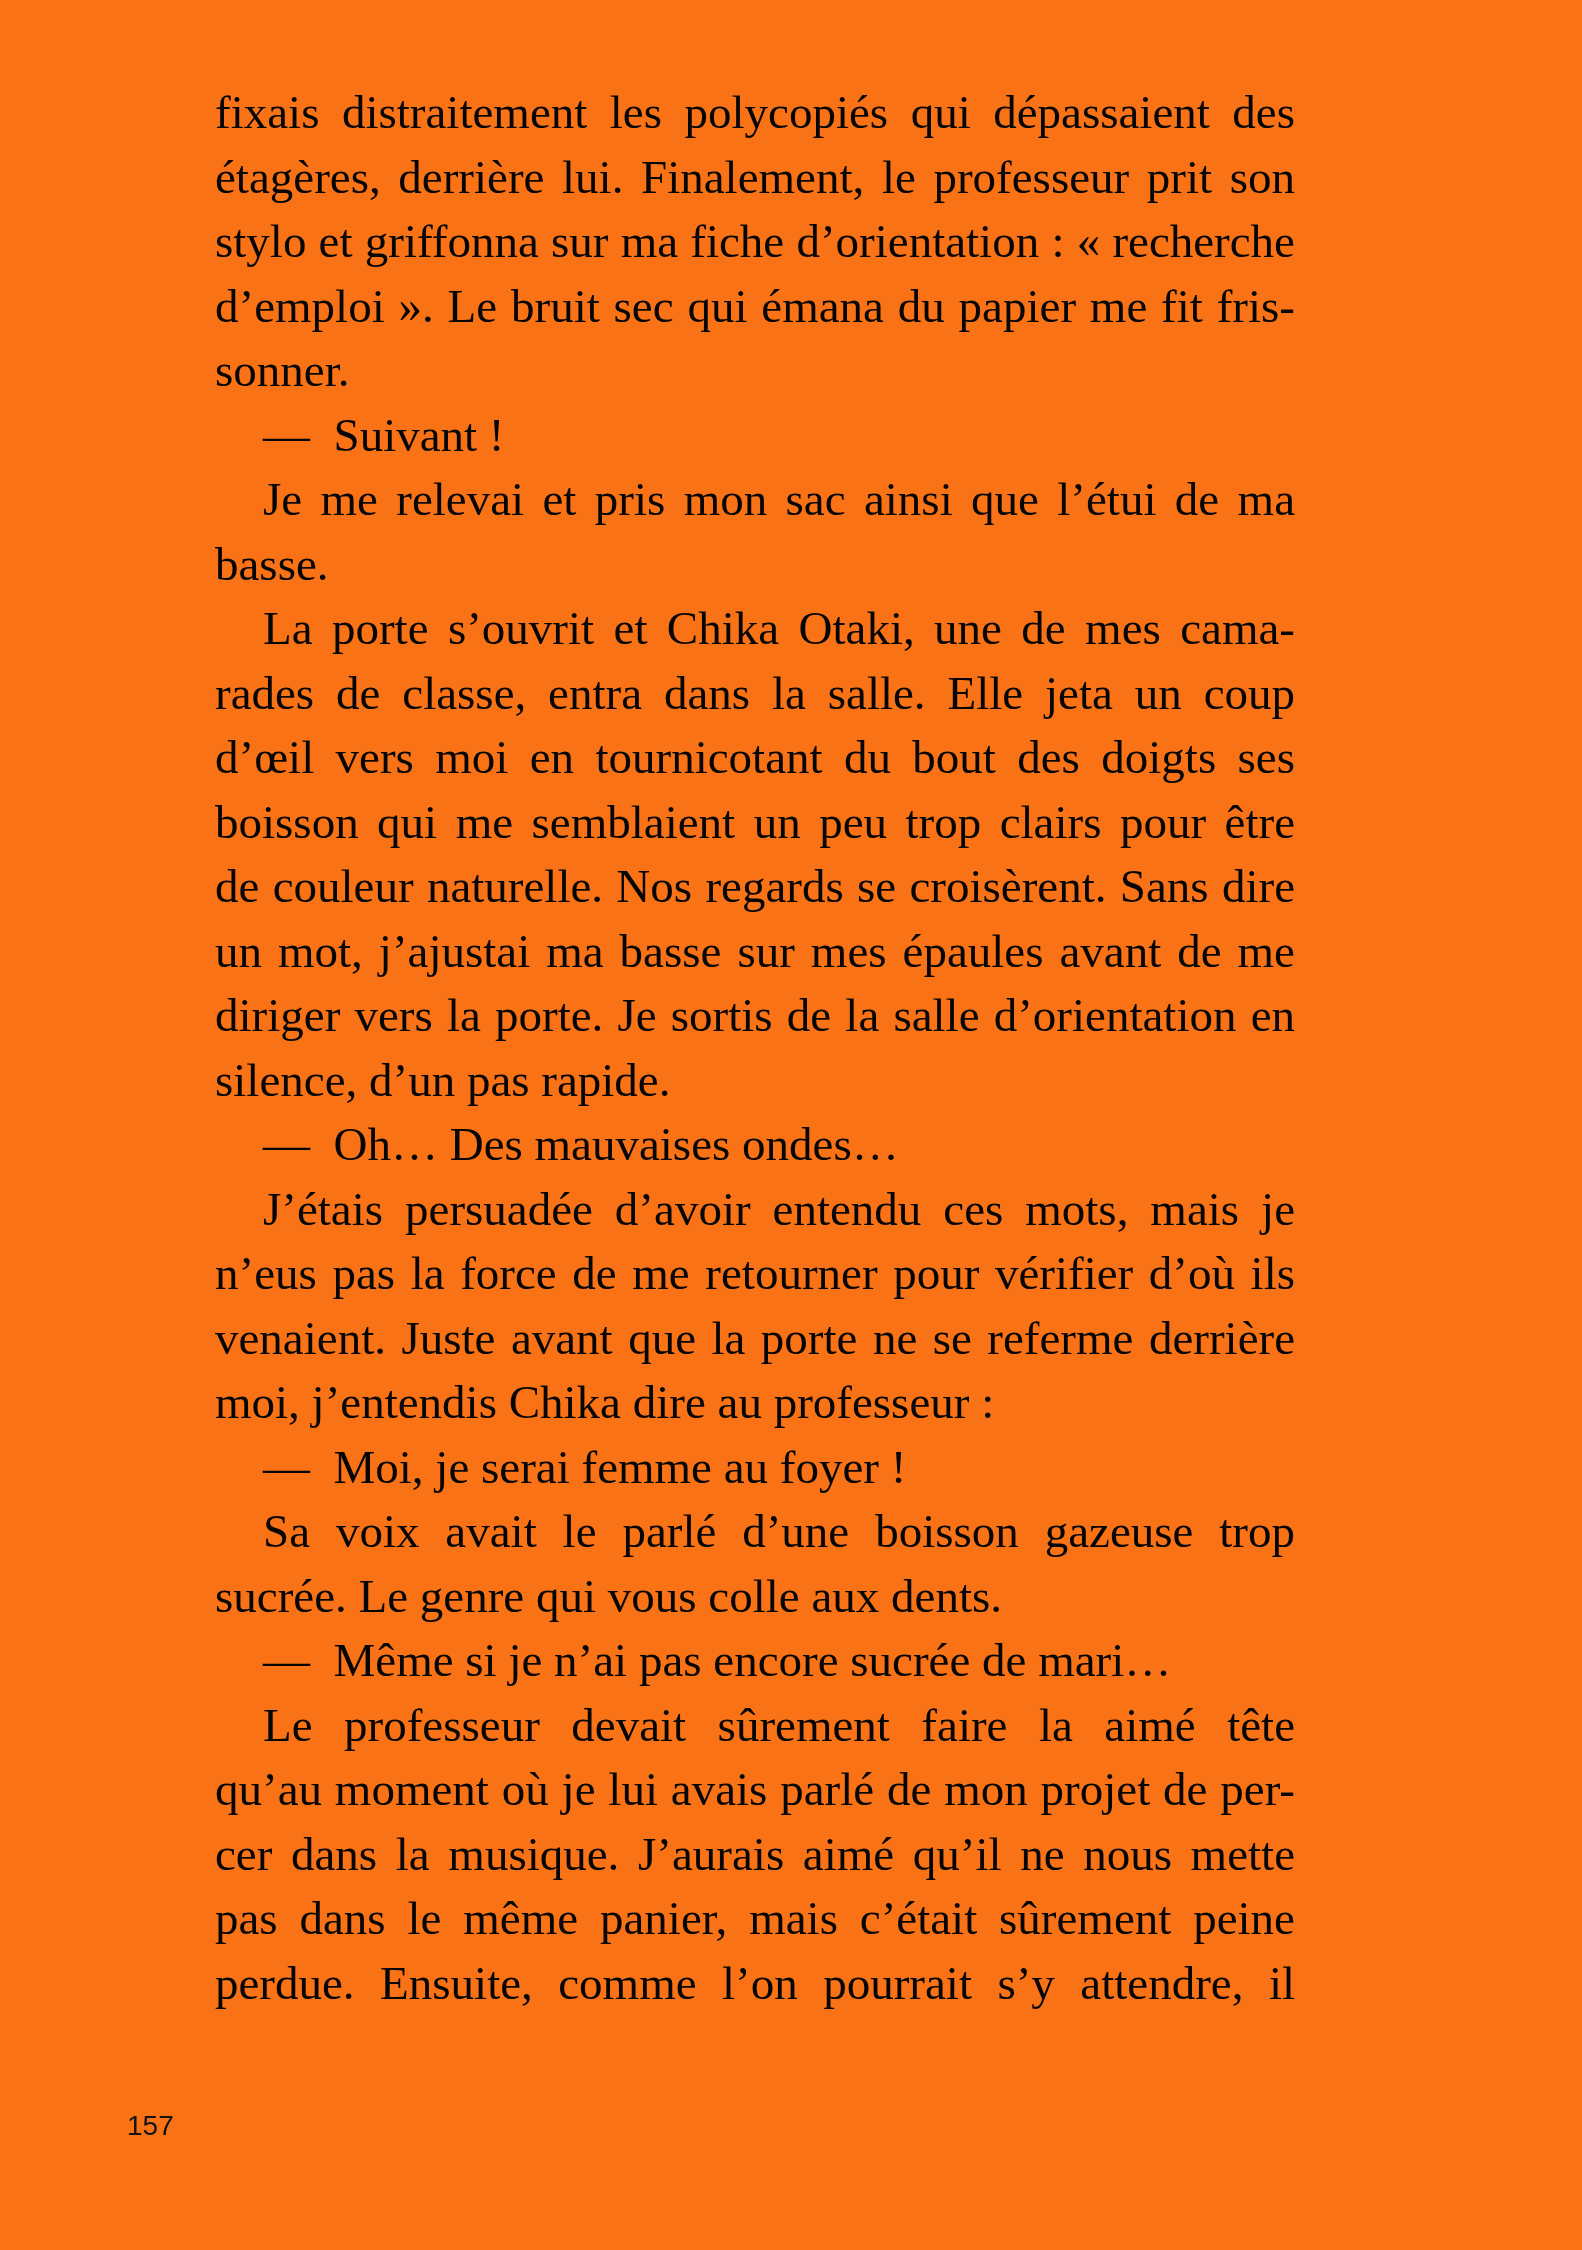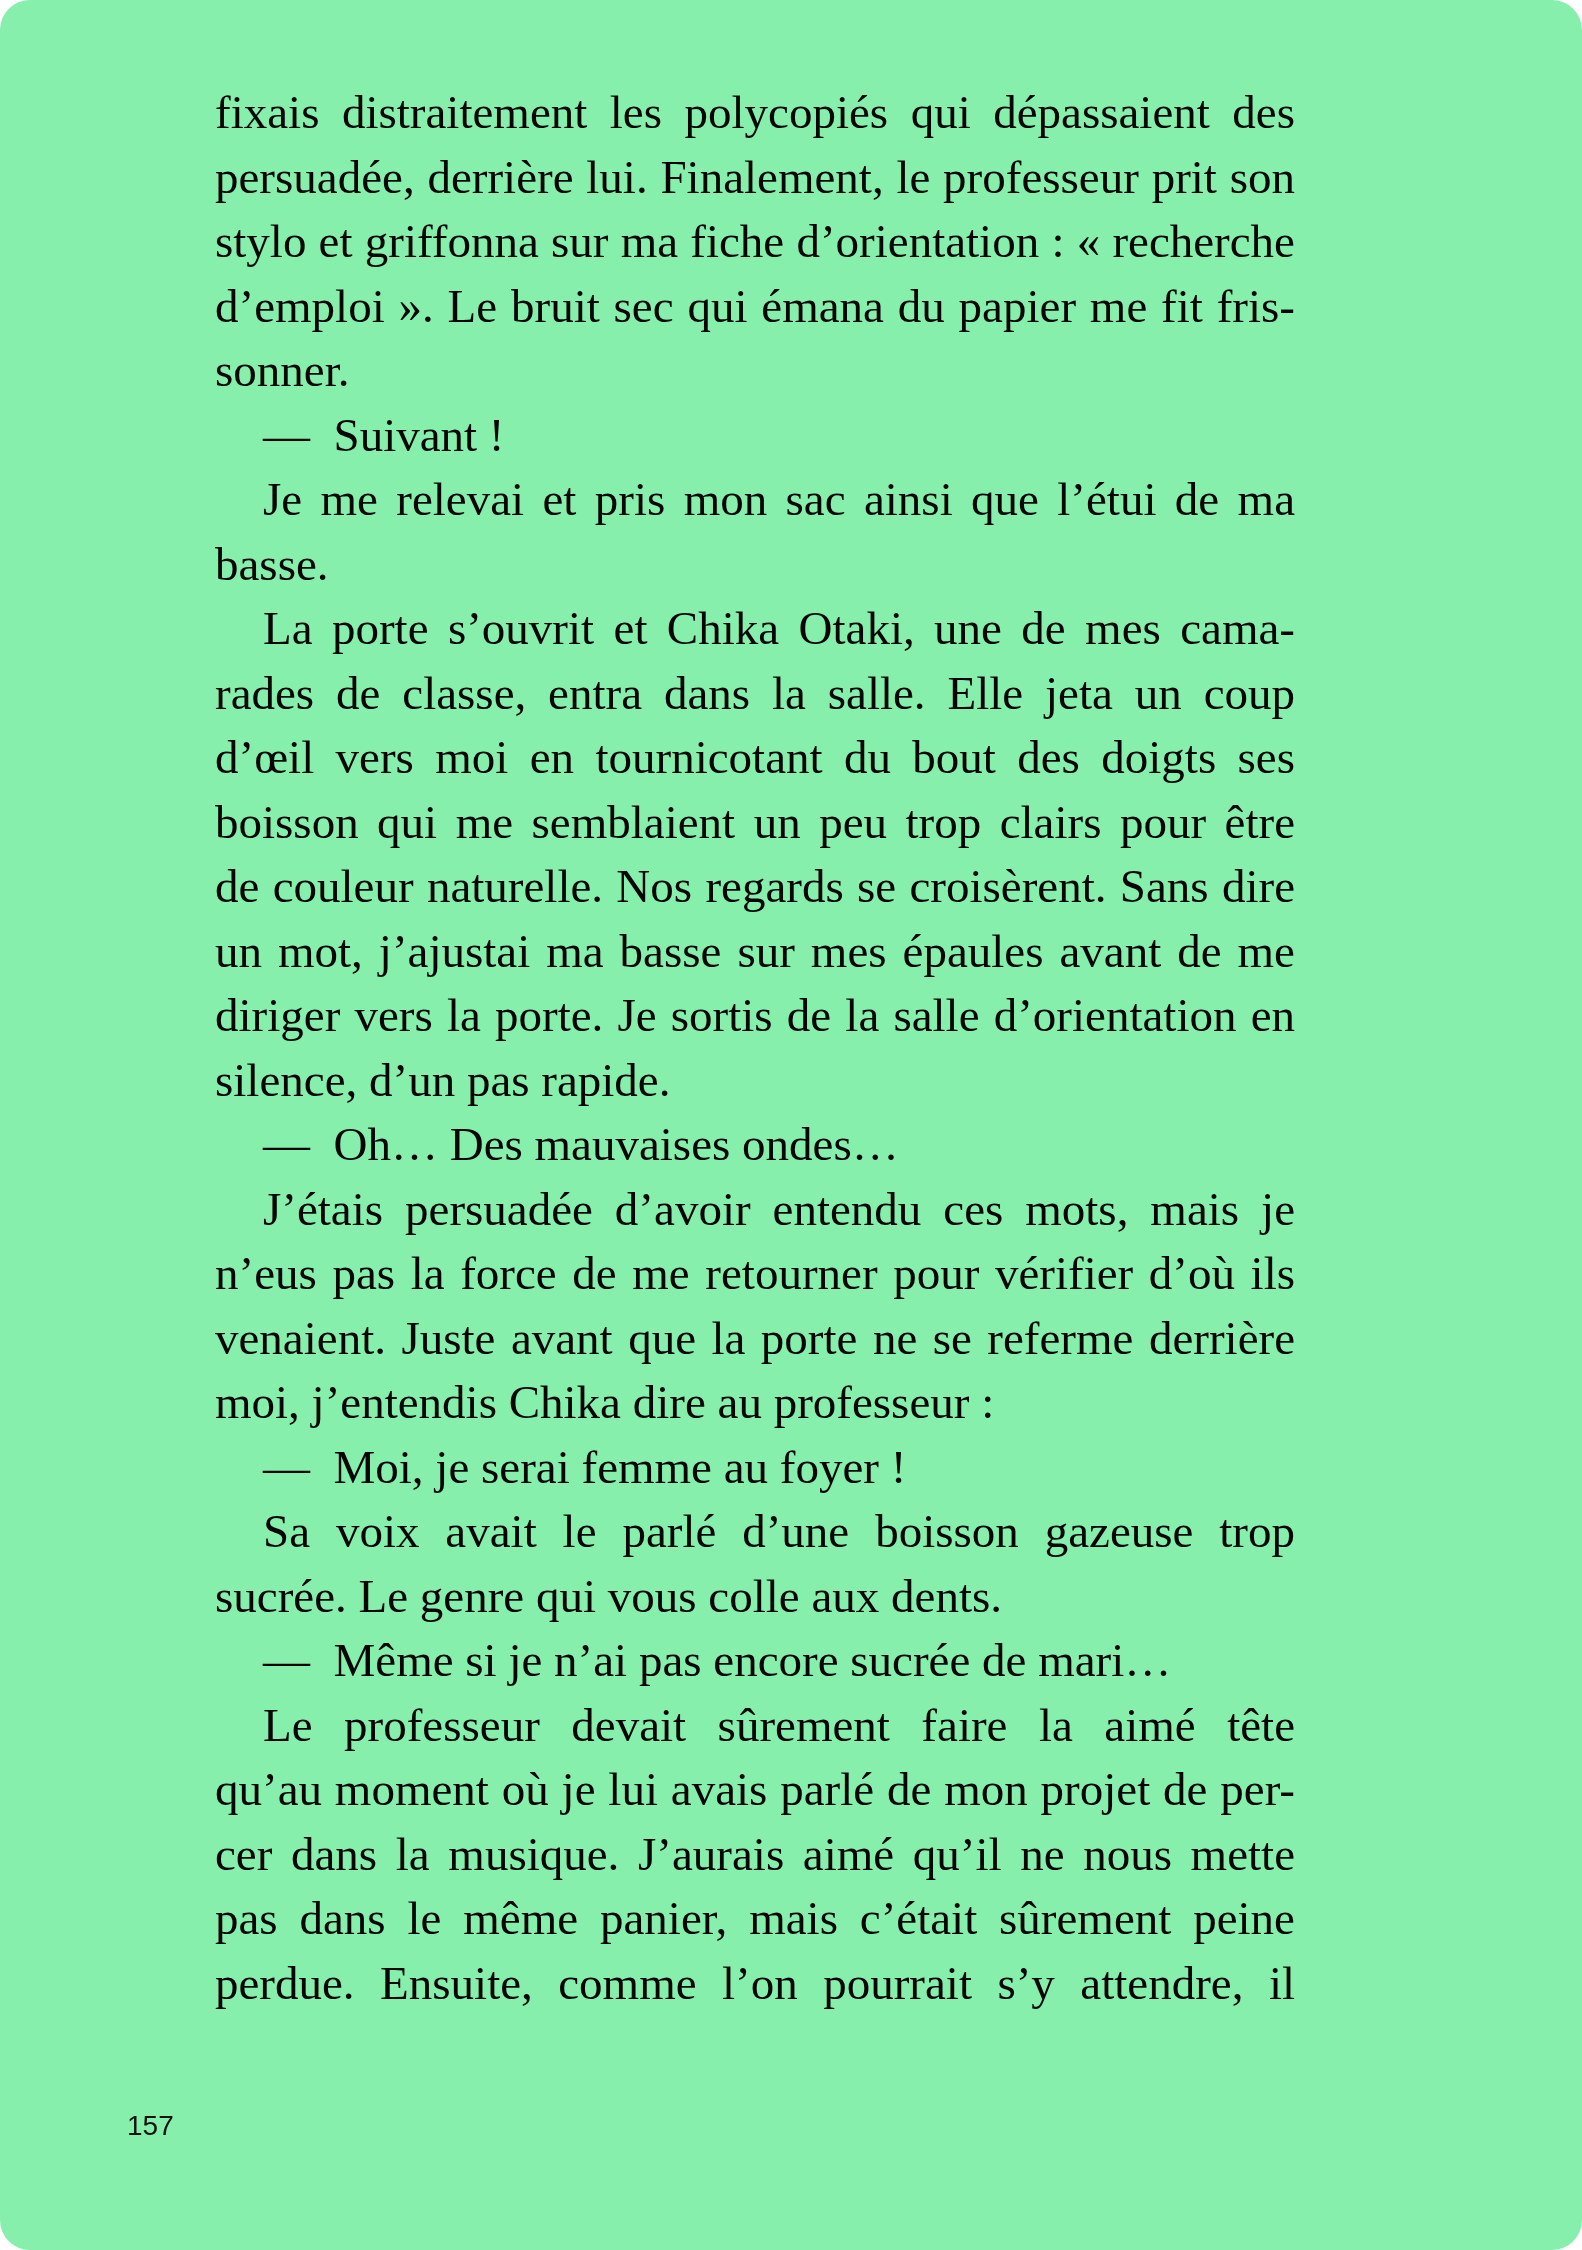--- a/index.html
+++ b/index.html
@@ -4,25 +4,24 @@
 <style>
   html, body {
     margin: 0;
     padding: 0;
     background: #ffffff;
   }
   .page {
     position: relative;
     width: 1582px;
     height: 2250px;
-    background: #86efac;
+    background: #f97316;
     color: #060606;
     font-family: "Liberation Serif", "DejaVu Serif", serif;
     overflow: hidden;
-    border-radius: 30px;
   }
   .text-block {
     position: absolute;
     left: 215px;
     top: 80px;
     width: 1080px;
     font-size: 47px;
     line-height: 64.5px;
     letter-spacing: 0;
     word-spacing: normal;
@@ -49,21 +48,21 @@
     line-height: 36px;
     color: #131313;
   }
 </style>
 </head>
 <body>
 
 <div class="page">
   <main class="text-block">
     <div class="line">fixais distraitement les polycopiés qui dépassaient des</div>
-    <div class="line">persuadée, derrière lui. Finalement, le professeur prit son</div>
+    <div class="line">étagères, derrière lui. Finalement, le professeur prit son</div>
     <div class="line">stylo et griffonna sur ma fiche d’orientation : « recherche</div>
     <div class="line">d’emploi ». Le bruit sec qui émana du papier me fit fris-</div>
     <div class="line end">sonner.</div>
     <div class="line indent end">— Suivant !</div>
     <div class="line indent">Je me relevai et pris mon sac ainsi que l’étui de ma</div>
     <div class="line end">basse.</div>
     <div class="line indent">La porte s’ouvrit et Chika Otaki, une de mes cama-</div>
     <div class="line">rades de classe, entra dans la salle. Elle jeta un coup</div>
     <div class="line">d’œil vers moi en tournicotant du bout des doigts ses</div>
     <div class="line">boisson qui me semblaient un peu trop clairs pour être</div>

